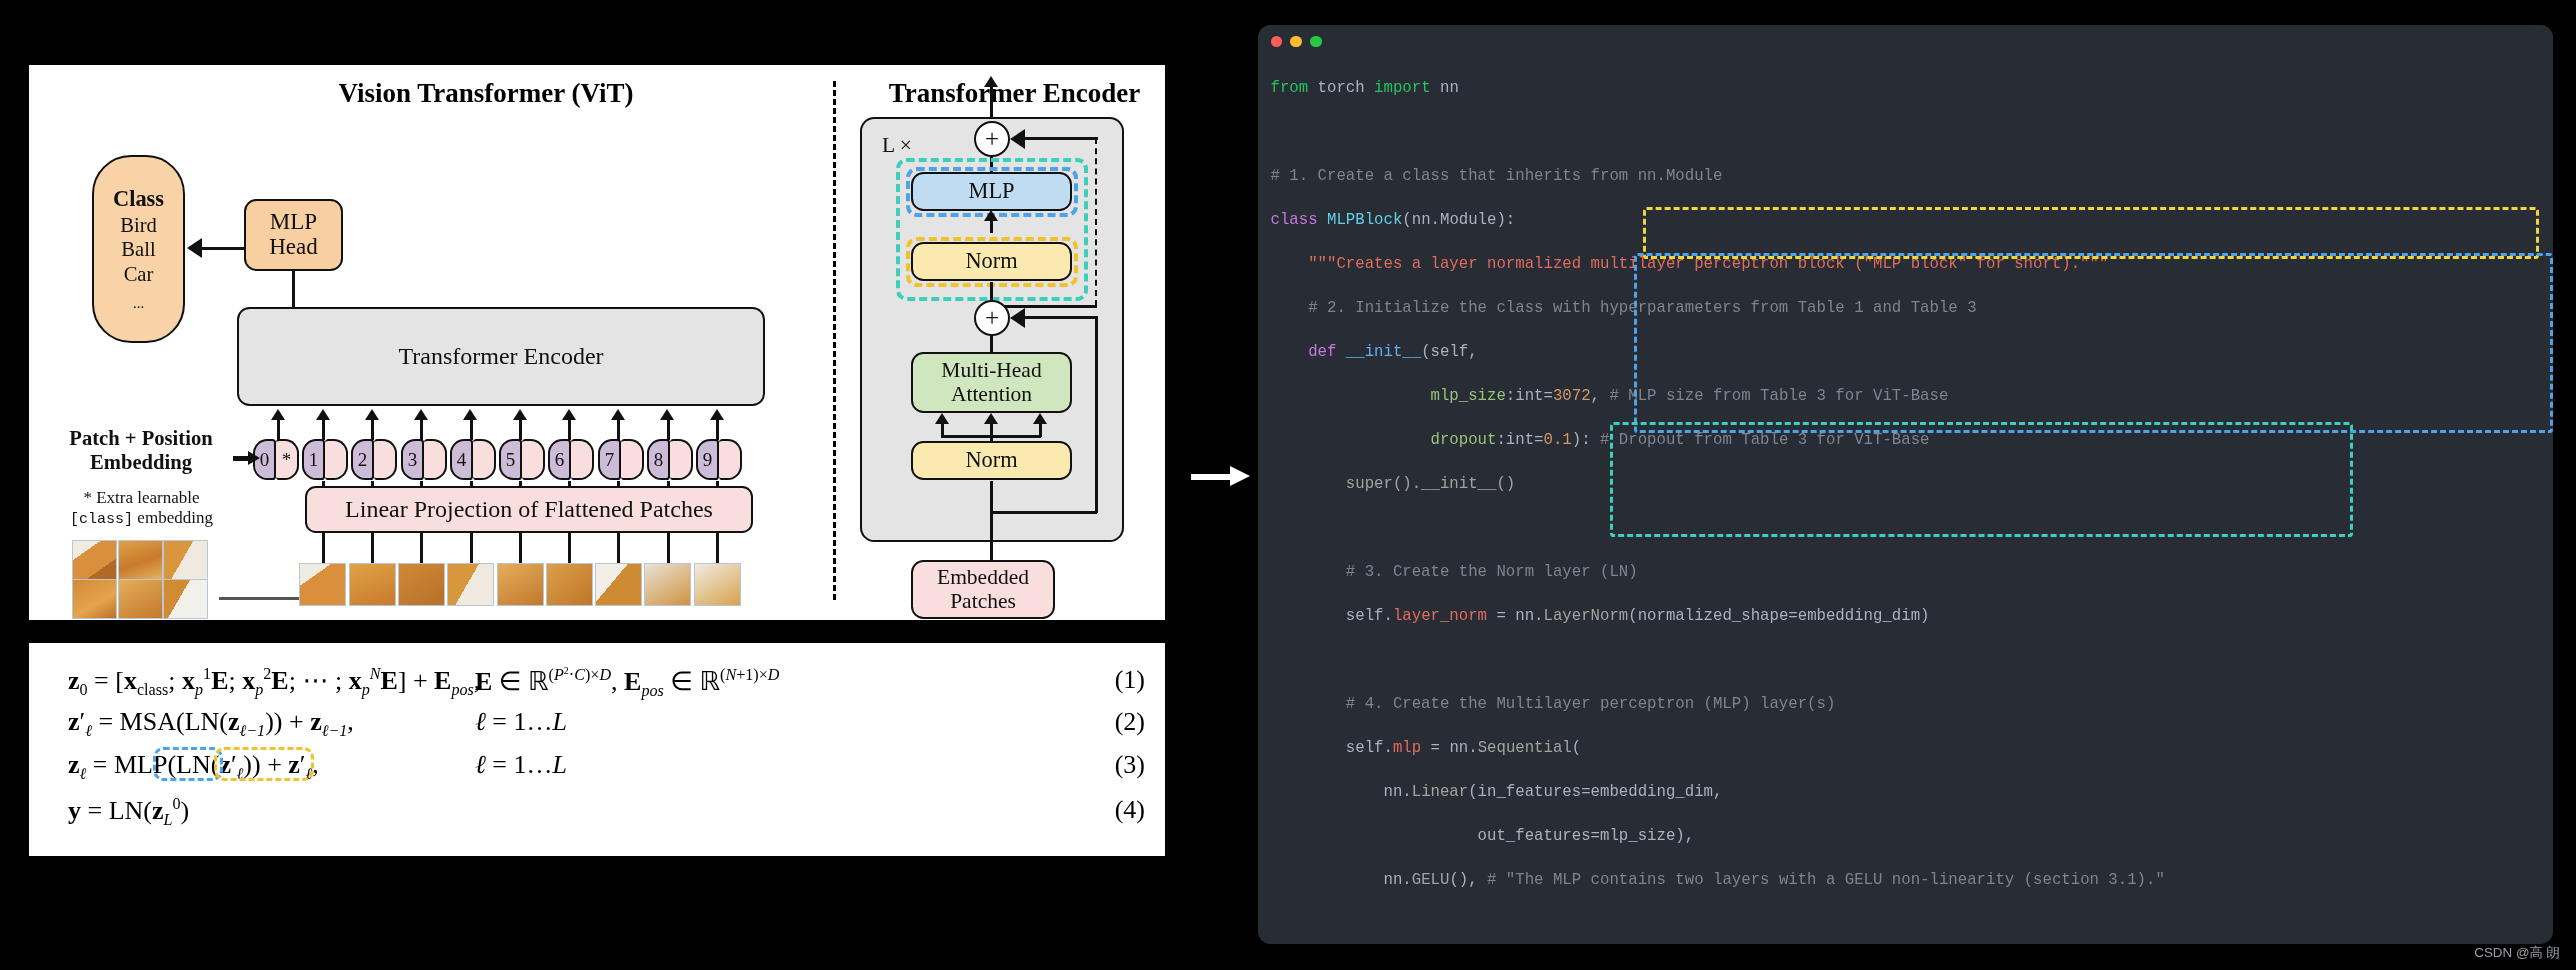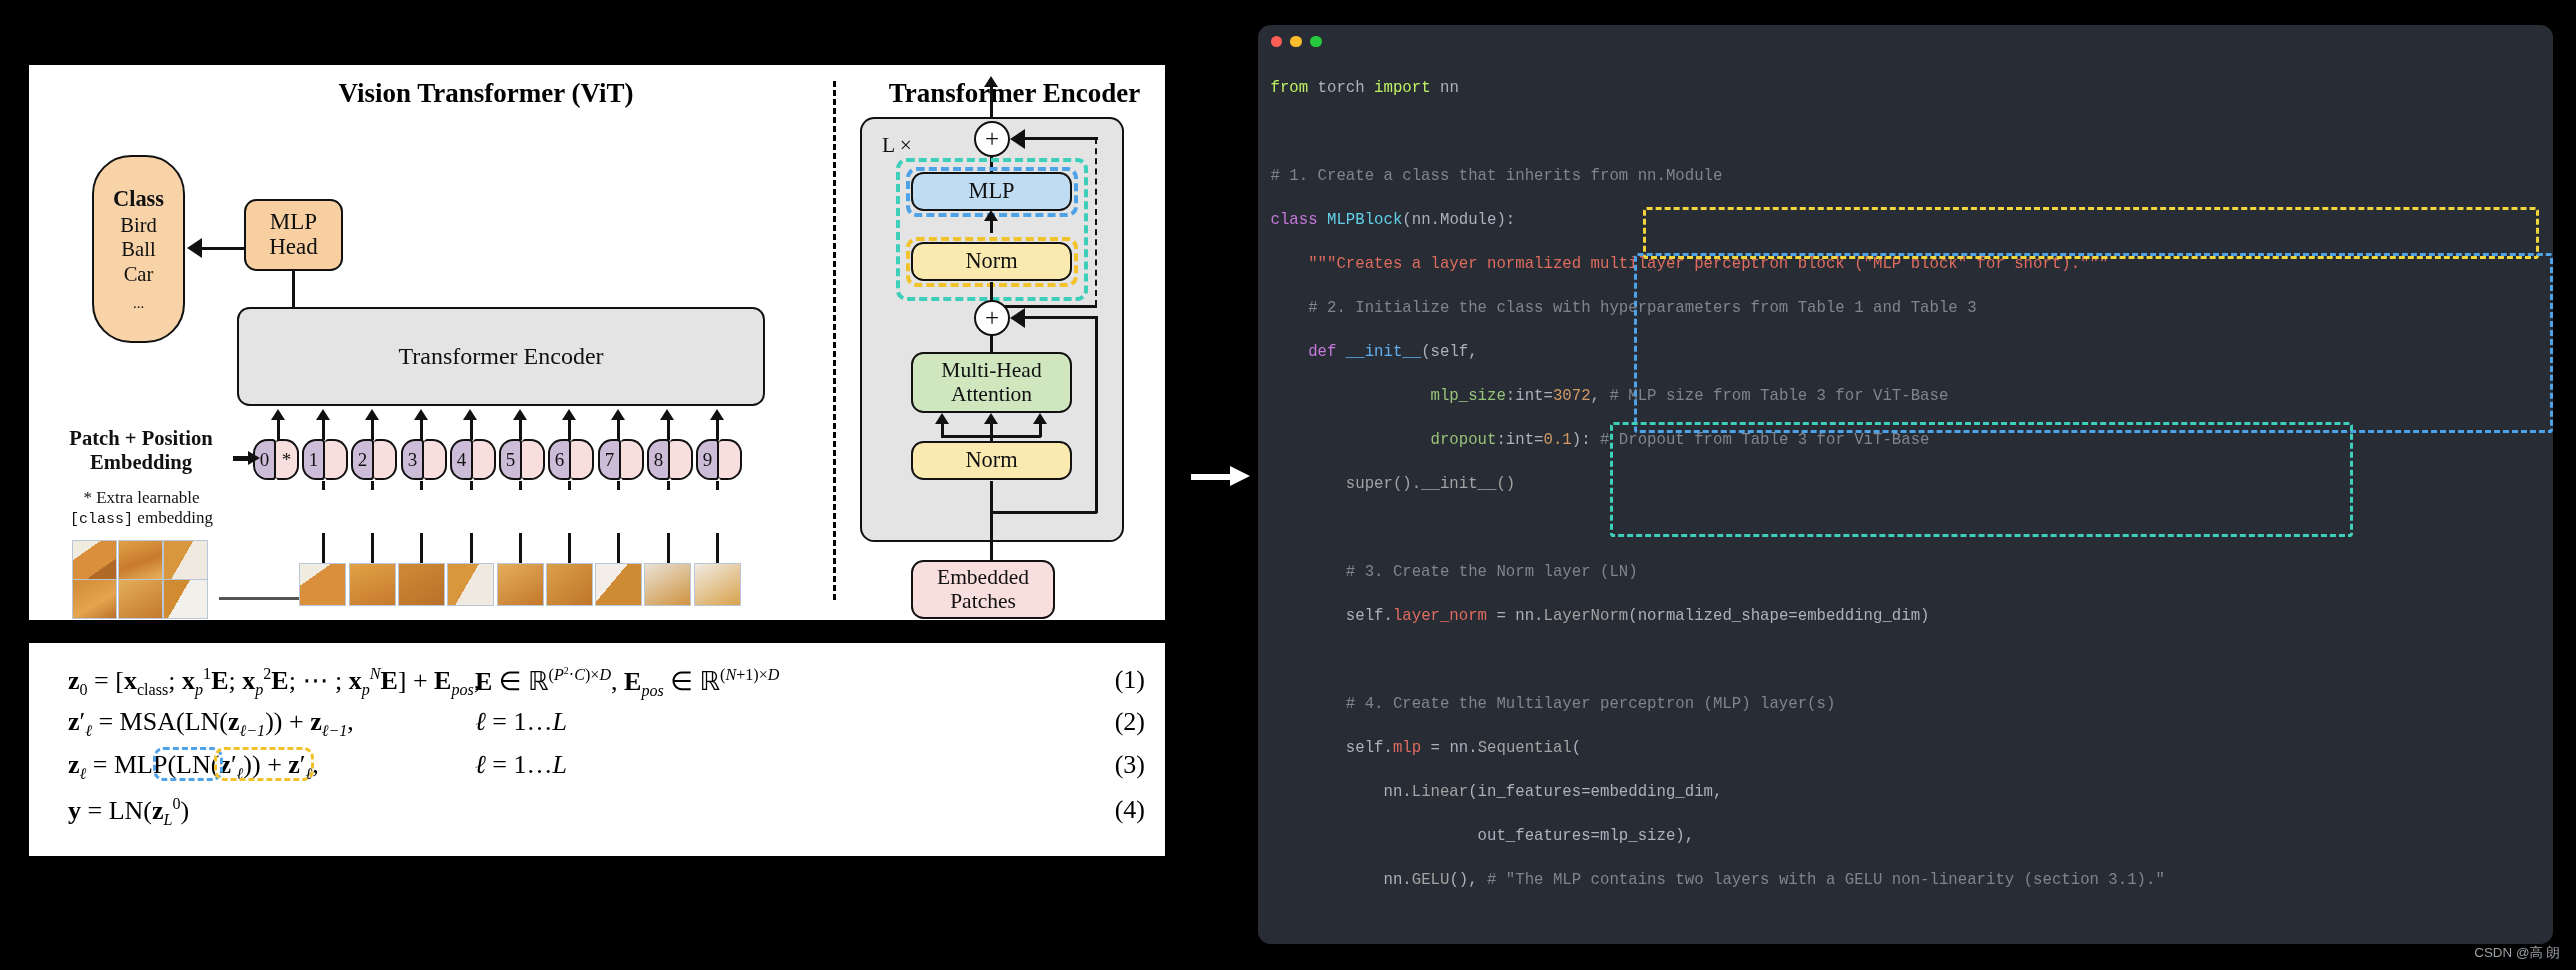--- a/index.html
+++ b/index.html
@@ -83,21 +83,21 @@
   .dot{position:absolute;top:10.7px;width:11.6px;height:11.6px;border-radius:50%;}
   .dot.red{left:12.5px;background:#ff5f56;}
   .dot.yellow{left:32px;background:#ffbd2e;}
   .dot.green{left:52px;background:#27c93f;}
 
   .code{position:absolute;left:0;top:30px;width:100%;
         font-family:"Liberation Mono",monospace;font-size:15.7px;line-height:22px;
         color:#abb2bf;white-space:pre;}
   .code .line{height:22px;padding-left:12.5px;}
   .kw{color:#c678dd;}
-  .kw2{color:#bef264;}
+  .kw2{color:#22c55e;}
   .cls{color:#61d0e8;}
   .fn{color:#61afef;}
   .str{color:#e06c5f;}
   .com{color:#7f848e;}
   .num{color:#d19a66;}
   .id{color:#abb2bf;}
   .mod{color:#a3a3a3;}
   .va{color:#98c379;}
 
   .hl{position:absolute;box-sizing:border-box;border-radius:3.6px;pointer-events:none;}
@@ -203,20 +203,21 @@
     <div class="arrow-v" style="left:293px;top:416px;height:9px;"></div>
     <div class="arrow-v" style="left:342px;top:416px;height:9px;"></div>
     <div class="arrow-v" style="left:391px;top:416px;height:9px;"></div>
     <div class="arrow-v" style="left:441px;top:416px;height:9px;"></div>
     <div class="arrow-v" style="left:490px;top:416px;height:9px;"></div>
     <div class="arrow-v" style="left:539px;top:416px;height:9px;"></div>
     <div class="arrow-v" style="left:588px;top:416px;height:9px;"></div>
     <div class="arrow-v" style="left:638px;top:416px;height:9px;"></div>
     <div class="arrow-v" style="left:687px;top:416px;height:9px;"></div>
 
+    <div class="rbox linproj">Linear Projection of Flattened Patches</div>
 
     <div class="arrow-v" style="left:293px;top:468px;height:30px;"></div>
     <div class="arrow-v" style="left:342px;top:468px;height:30px;"></div>
     <div class="arrow-v" style="left:391px;top:468px;height:30px;"></div>
     <div class="arrow-v" style="left:441px;top:468px;height:30px;"></div>
     <div class="arrow-v" style="left:490px;top:468px;height:30px;"></div>
     <div class="arrow-v" style="left:539px;top:468px;height:30px;"></div>
     <div class="arrow-v" style="left:588px;top:468px;height:30px;"></div>
     <div class="arrow-v" style="left:638px;top:468px;height:30px;"></div>
     <div class="arrow-v" style="left:687px;top:468px;height:30px;"></div>

